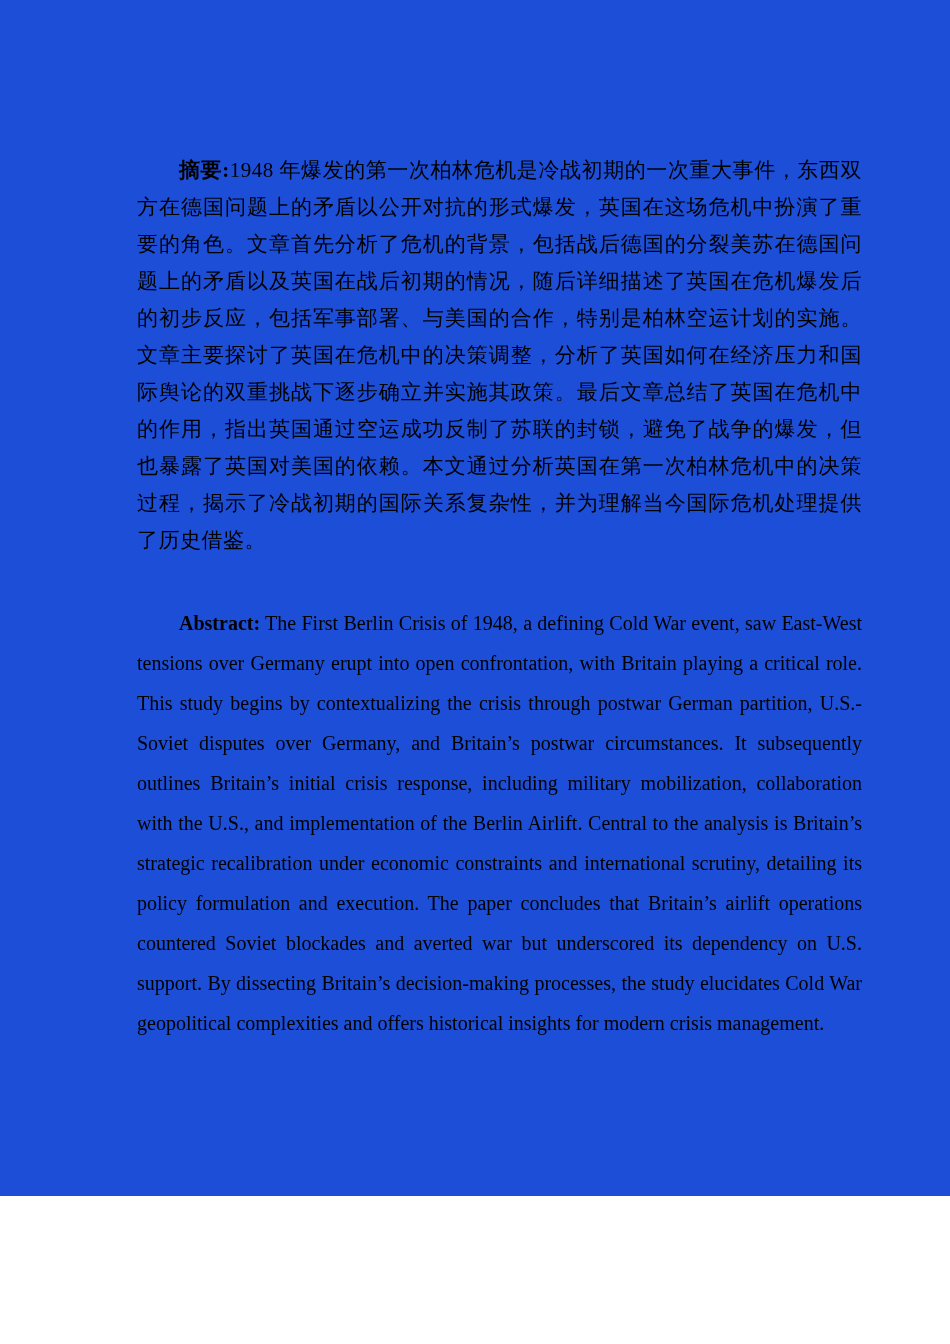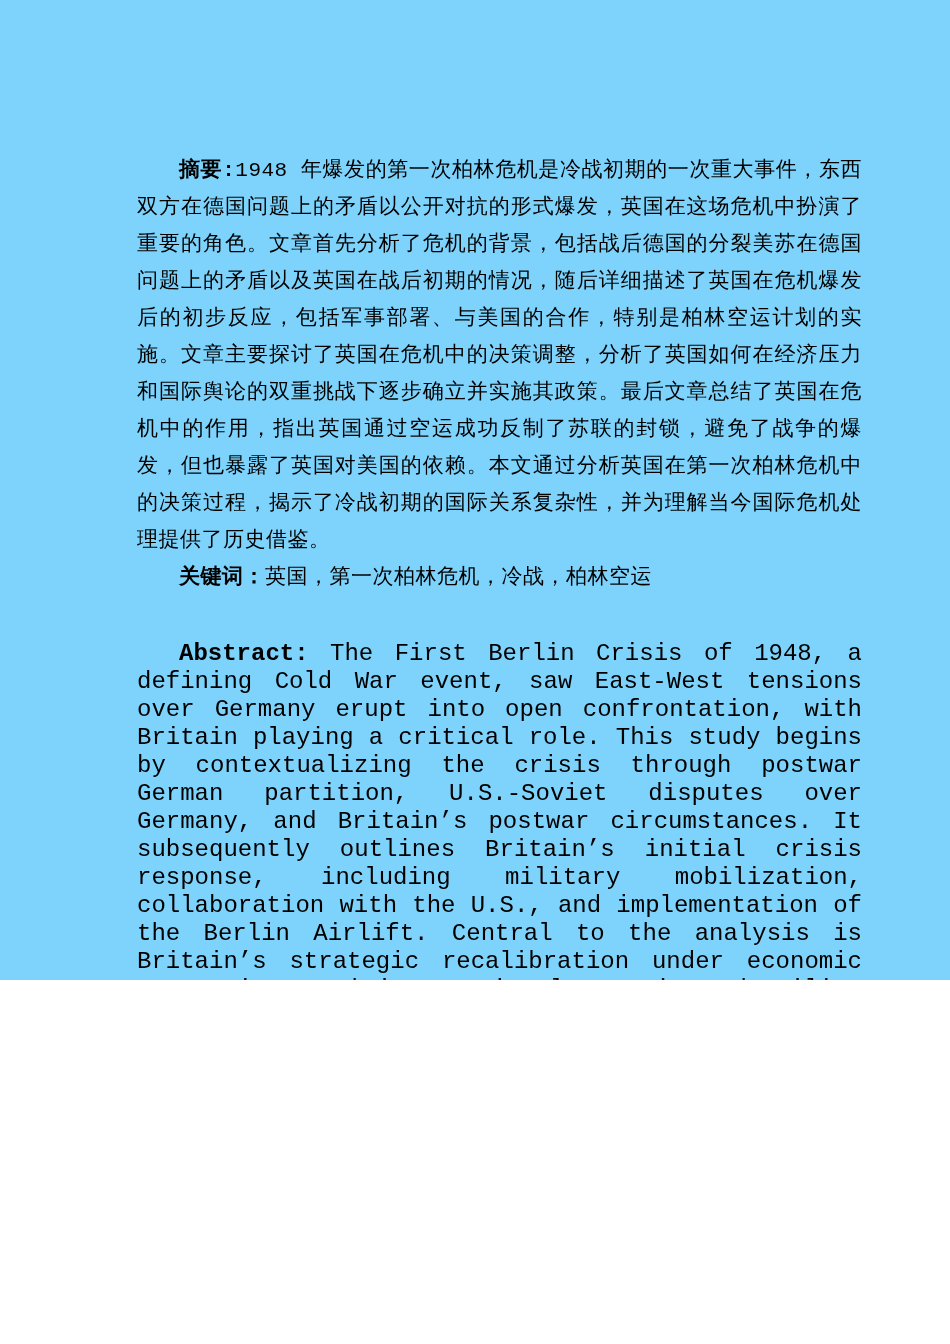--- a/index.html
+++ b/index.html
@@ -3,24 +3,24 @@
 <meta charset="utf-8">
 <style>
   html, body {
     margin: 0;
     padding: 0;
     background: #ffffff;
   }
   .page {
     position: relative;
     width: 950px;
-    height: 980px;
-    background: #7dd3fc;
+    height: 1196px;
+    background: #1d4ed8;
     overflow: hidden;
-    font-family: Liberation Mono, monospace;
+    font-family: Liberation Serif, serif;
     color: #000000;
   }
   .content {
     position: absolute;
     left: 137px;
     top: 152px;
     width: 725px;
   }
   p {
     margin: 0;
@@ -36,22 +36,22 @@
   .cn-keywords {
     font-size: 21px;
     line-height: 37px;
     text-indent: 42px;
     letter-spacing: 0.5px;
   }
   .en-block {
     margin-top: 44px;
   }
   .en-para {
-    font-size: 24px;
-    line-height: 28px;
+    font-size: 20px;
+    line-height: 40px;
     text-align: justify;
     text-indent: 42px;
   }
   .en-keywords {
     font-size: 20.5px;
     line-height: 28.7px;
     text-indent: 42px;
   }
   .label-bold {
     font-weight: bold;
@@ -67,21 +67,20 @@
   }
 </style>
 </head>
 <body>
 
 <div class="page">
   <div class="content">
 
     <p class="cn-para"><span class="label-bold">摘要:</span><span>1948 年爆发的第一次柏林危机是冷战初期的一次重大事件，东西双方在德国问题上的矛盾以公开对抗的形式爆发，英国在这场危机中扮演了重要的角色。文章首先分析了危机的背景，包括战后德国的分裂美苏在德国问题上的矛盾以及英国在战后初期的情况，随后详细描述了英国在危机爆发后的初步反应，包括军事部署、与美国的合作，特别是柏林空运计划的实施。文章主要探讨了英国在危机中的决策调整，分析了英国如何在经济压力和国际舆论的双重挑战下逐步确立并实施其政策。最后文章总结了英国在危机中的作用，指出英国通过空运成功反制了苏联的封锁，避免了战争的爆发，但也暴露了英国对美国的依赖。本文通过分析英国在第一次柏林危机中的决策过程，揭示了冷战初期的国际关系复杂性，并为理解当今国际危机处理提供了历史借鉴。</span></p>
 
-    <p class="cn-keywords"><span class="label-bold">关键词：</span><span>英国，第一次柏林危机，冷战，柏林空运</span></p>
 
     <div class="en-block">
       <p class="en-para"><span class="label-bold">Abstract:</span><span> The First Berlin Crisis of 1948, a defining Cold War event, saw East-West tensions over Germany erupt into open confrontation, with Britain playing a critical role. This study begins by contextualizing the crisis through postwar German partition, U.S.-Soviet disputes over Germany, and Britain’s postwar circumstances. It subsequently outlines Britain’s initial crisis response, including military mobilization, collaboration with the U.S., and implementation of the Berlin Airlift. Central to the analysis is Britain’s strategic recalibration under economic constraints and international scrutiny, detailing its policy formulation and execution. The paper concludes that Britain’s airlift operations countered Soviet blockades and averted war but underscored its dependency on U.S. support. By dissecting Britain’s decision-making processes, the study elucidates Cold War geopolitical complexities and offers historical insights for modern crisis management.</span></p>
 
     </div>
 
   </div>
 
   <div class="page-number">1</div>
 </div>

